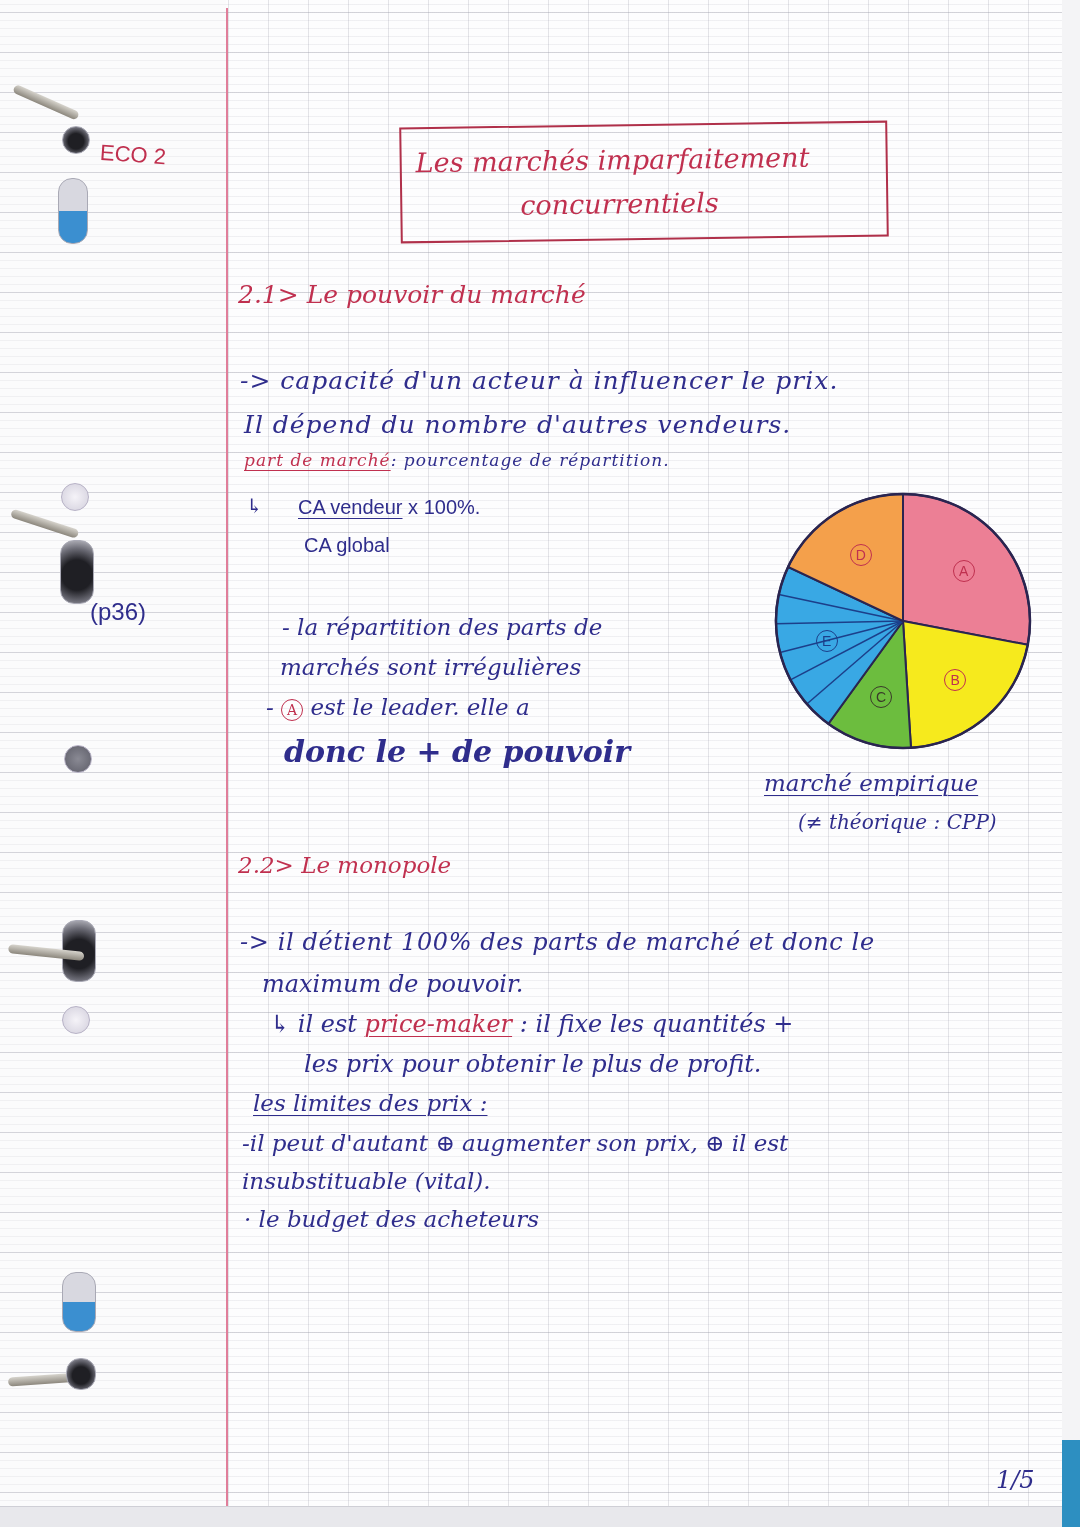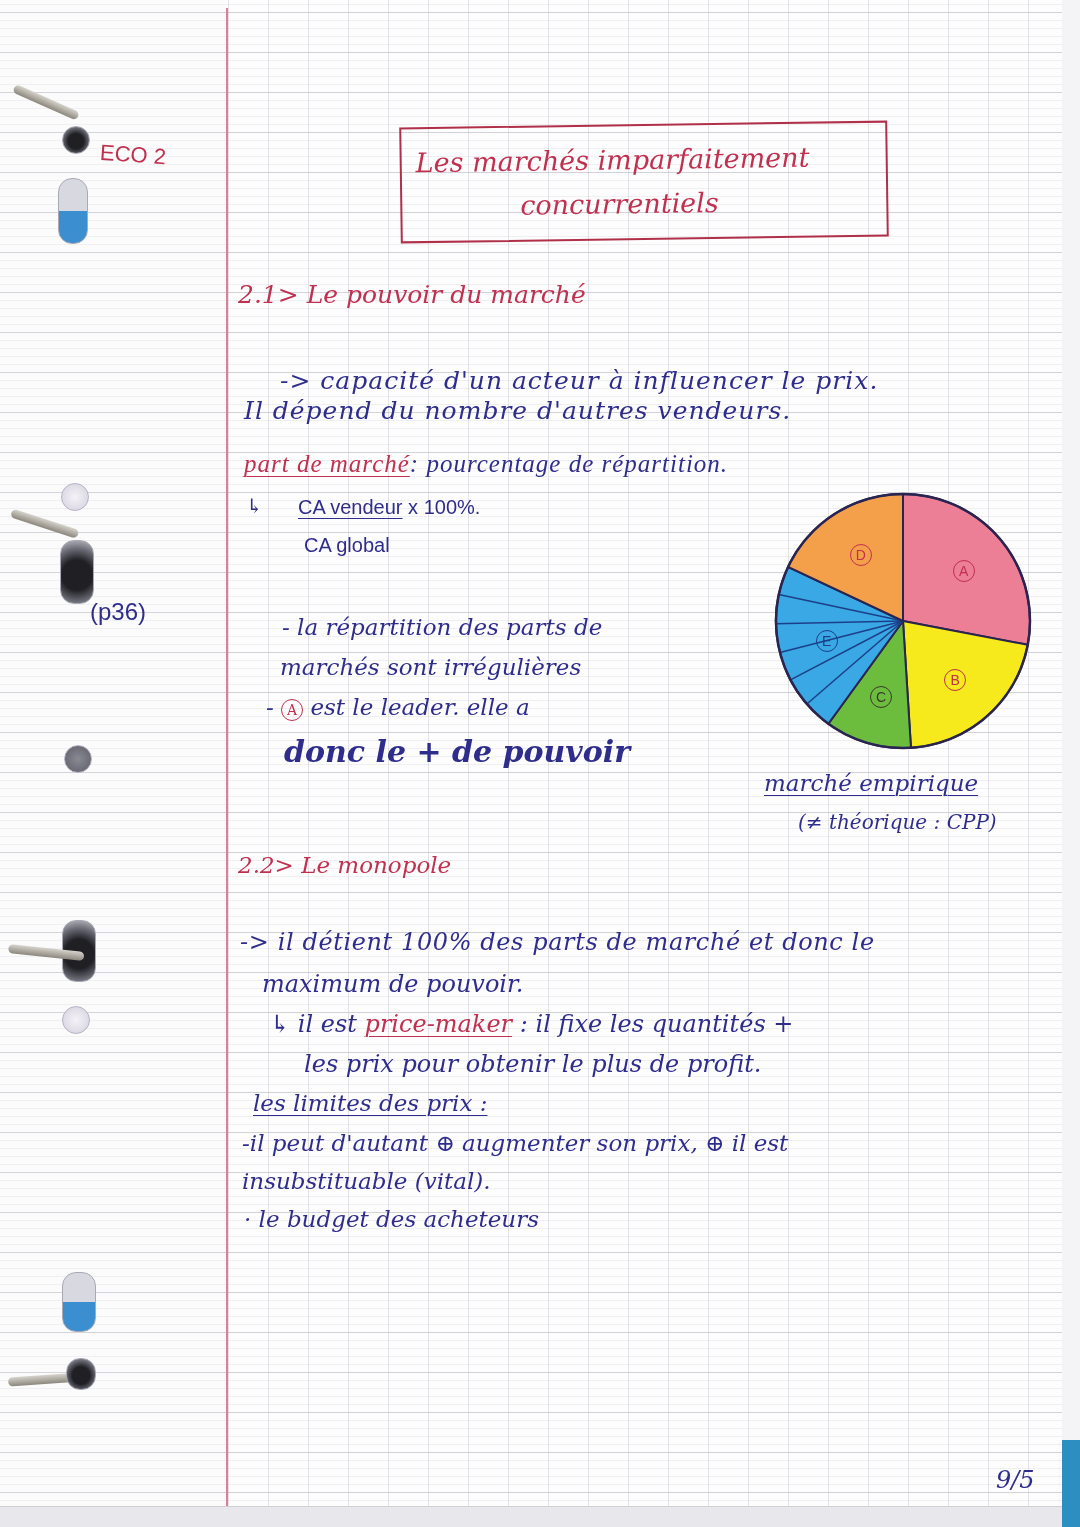--- a/index.html
+++ b/index.html
@@ -76,23 +76,23 @@
 
 <div class="hw red" style="left:100px;top:142px;font-size:22px;font-style:normal;font-family:'Liberation Sans',sans-serif;transform:rotate(4deg);">ECO 2</div>
 <div class="hw blue" style="left:90px;top:598px;font-size:24px;font-style:normal;font-family:'Liberation Sans',sans-serif;">(p36)</div>
 
 <div class="title-box">
   <div class="hw red" style="left:14px;top:18px;font-size:27px;">Les marchés imparfaitement</div>
   <div class="hw red" style="left:118px;top:62px;font-size:27px;">concurrentiels</div>
 </div>
 
 <div class="hw red" style="left:238px;top:280px;font-size:25px;">2.1&gt; Le pouvoir du marché</div>
-<div class="hw blue" style="left:240px;top:366px;font-size:25px;letter-spacing:1px;margin-left:40px;">-&gt; capacité d'un acteur à influencer le prix.</div>
-<div class="hw blue" style="left:244px;top:396px;font-size:25px;letter-spacing:1px;">Il dépend du nombre d'autres vendeurs.</div>
-<div class="hw" style="left:244px;top:450px;font-size:25px;letter-spacing:1px;font-family:Liberation Serif, serif;">
+<div class="hw blue" style="left:240px;top:366px;font-size:25px;letter-spacing:1px;">-&gt; capacité d'un acteur à influencer le prix.</div>
+<div class="hw blue" style="left:244px;top:410px;font-size:25px;letter-spacing:1px;">Il dépend du nombre d'autres vendeurs.</div>
+<div class="hw" style="left:244px;top:450px;font-size:17px;letter-spacing:1px;">
   <span class="red ul">part de marché</span><span class="blue">: pourcentage de répartition.</span>
 </div>
 <div class="hw blue" style="left:246px;top:494px;font-size:20px;">↳</div>
 <div class="hw blue" style="left:298px;top:496px;font-size:20px;font-style:normal;font-family:'Liberation Sans',sans-serif;text-align:center;">
   <span class="ul">CA vendeur</span>
   <span>x 100%.</span>
 </div>
 <div class="hw blue" style="left:304px;top:534px;font-size:20px;font-style:normal;font-family:'Liberation Sans',sans-serif;">CA global</div>
 
 <div class="hw blue" style="left:266px;top:614px;font-size:23px;margin-left:16px;">- la répartition des parts de</div>
@@ -135,13 +135,13 @@
   <span>↳ il est</span>
   <span class="red ul">price-maker</span>
   <span>: il fixe les quantités +</span>
 </div>
 <div class="hw blue" style="left:304px;top:1050px;font-size:24px;">les prix pour obtenir le plus de profit.</div>
 <div class="hw blue ul" style="left:253px;top:1090px;font-size:23px;">les limites des prix :</div>
 <div class="hw blue" style="left:242px;top:1130px;font-size:23px;">-il peut d'autant ⊕ augmenter son prix, ⊕ il est</div>
 <div class="hw blue" style="left:242px;top:1168px;font-size:23px;">insubstituable (vital).</div>
 <div class="hw blue" style="left:244px;top:1206px;font-size:23px;">· le budget des acheteurs</div>
 
-<div class="hw blue" style="left:996px;top:1466px;font-size:24px;">9/5</div>
+<div class="hw blue" style="left:996px;top:1466px;font-size:24px;">1/5</div>
 
 </body></html>

